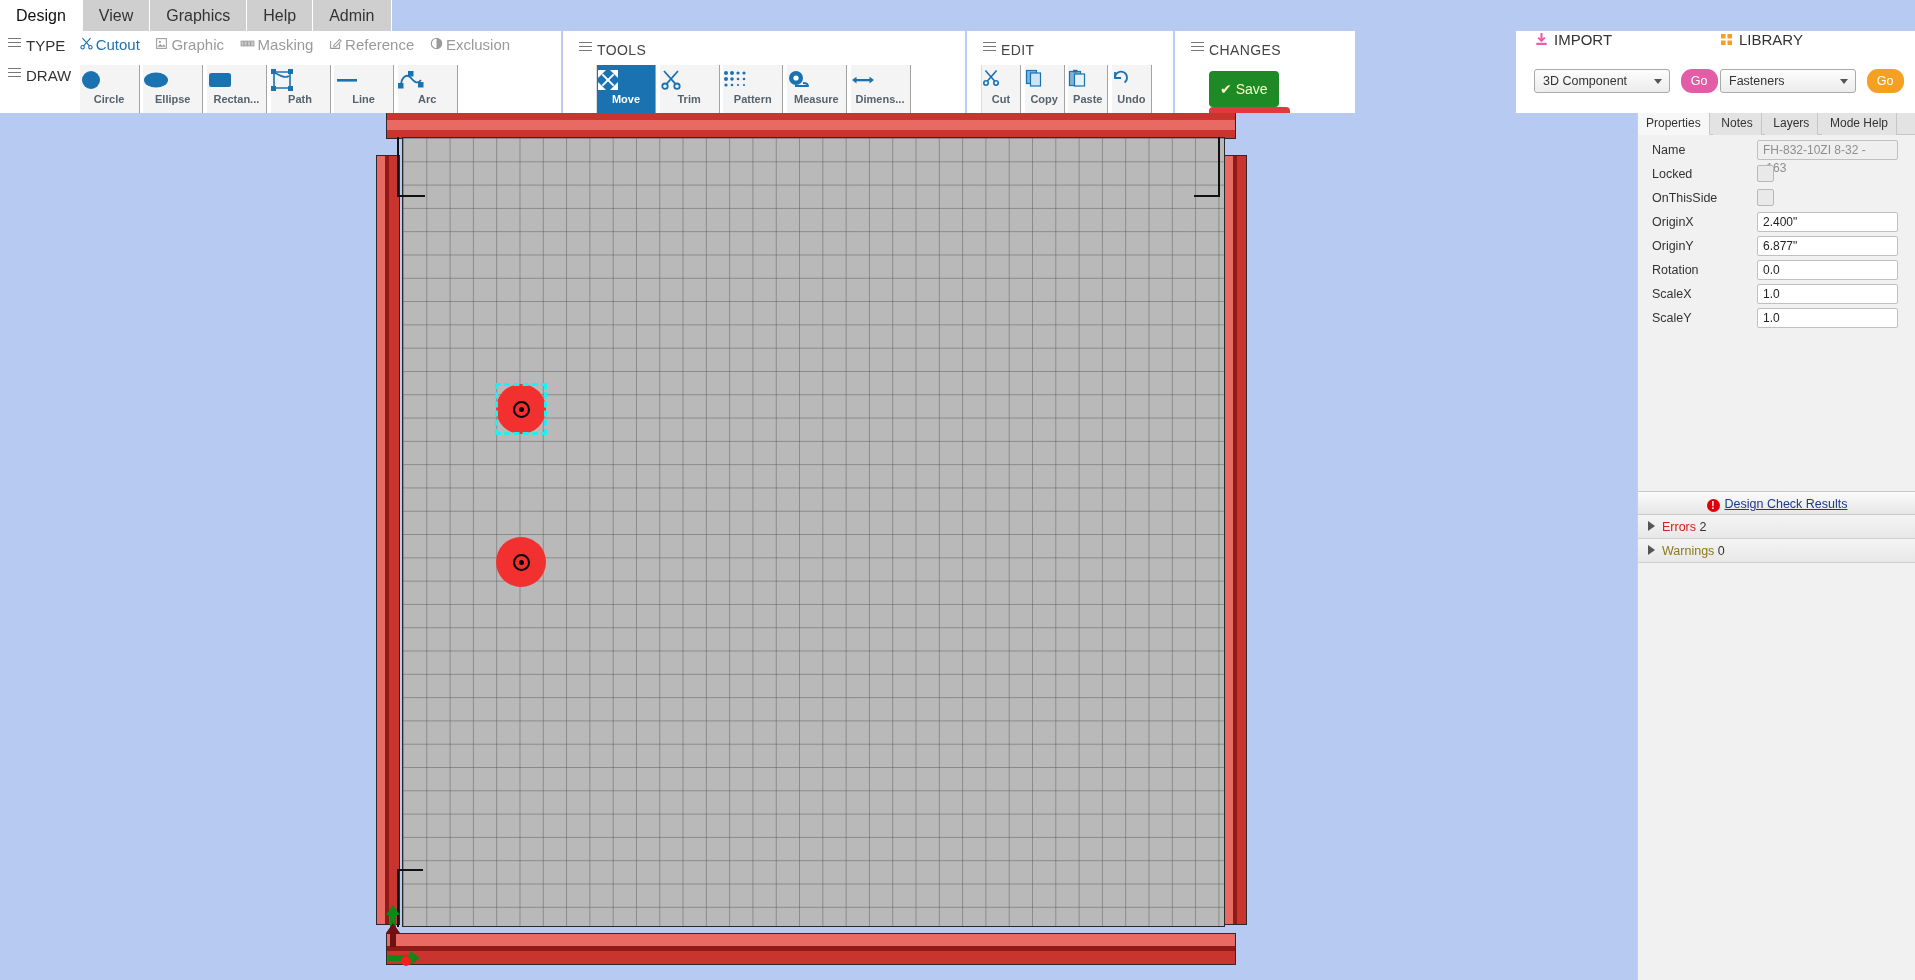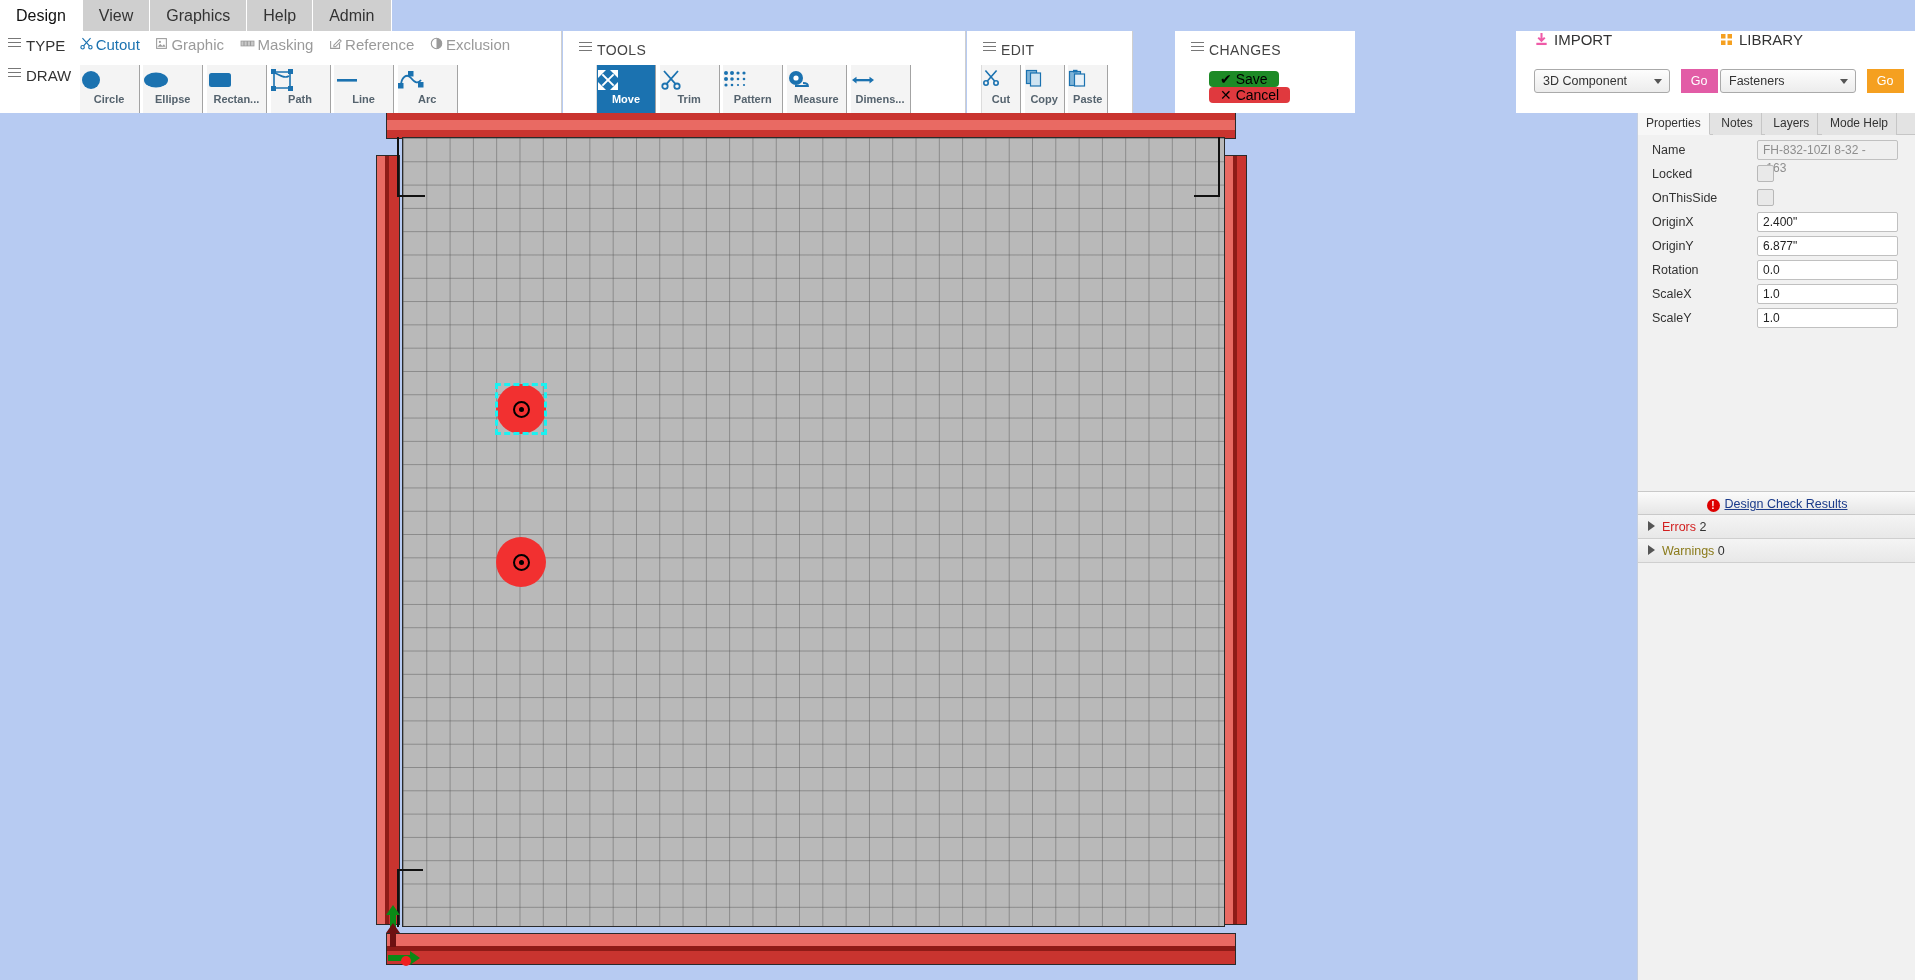--- a/index.html
+++ b/index.html
@@ -58,31 +58,31 @@
   }
   .toolbtn:first-of-type { border-left:1px solid #dcdcdc; }
   .toolbtn .ic { display:block; height:28px; line-height:28px; padding-top:4px; }
   .toolbtn .lb { display:block; font-size:11px; color:#55636e; line-height:12px; }
   .toolbtn.sel { background:#1b72b0; }
   .toolbtn.sel .lb { color:#fff; }
 
   
   #toolspanel { left:563px; width:403px; border-right:1px solid #cfcfcf; }
   #toolspanel .btns, #editpanel .btns { position:absolute; left:33px; top:34px; }
-  #editpanel { left:967px; width:166px; border-right:1px solid #cfcfcf; }
+  #editpanel { left:967px; width:207px; border-right:1px solid #cfcfcf; }
   #editpanel .toolbtn { width:40px; }
   #editpanel .toolbtn .lb { font-size:11px; }
   .toolbtn.dim .ic svg, .toolbtn.dim .lb { opacity:.35; }
 
   
   #changespanel { left:1175px; width:180px; }
   #changespanel .btns { position:absolute; left:34px; top:40px; }
   .cbtn {
-    display:inline-block; color:#000000; font-size:14px; border:none; border-radius:4px;
-    padding:0 11px; margin-right:7px; cursor:pointer;
+    display:inline-block; color:#fef9c3; font-size:14px; border:none; border-radius:4px;
+    padding:10px 11px; margin-right:7px; cursor:pointer;
   }
   .cbtn.save { background:#1d8a26; }
   .cbtn.cancel { background:#e0393e; }
 
   
   #implib {
     position:absolute; left:1516px; top:31px; width:399px; height:82px;
     background:#fff;
   }
   .ilsec { position:absolute; top:0; }
@@ -94,21 +94,21 @@
     font-size:12.5px; color:#333; padding-left:8px; position:relative; cursor:pointer;
     vertical-align:middle;
   }
   .selbox .car {
     position:absolute; right:7px; top:9px; width:0;height:0;
     border-left:4.5px solid transparent;border-right:4.5px solid transparent;
     border-top:5px solid #555;
   }
   .gobtn {
     display:inline-block; width:37px; height:24px; line-height:24px; text-align:center;
-    color:#fff; font-size:12.5px; border-radius:0; margin-left:7px; cursor:pointer;
+    color:#fff; font-size:12.5px; border-radius:11px; margin-left:7px; cursor:pointer;
     vertical-align:middle;
   }
 
   
   #sidebar {
     position:absolute; left:1637px; top:113px; width:278px; height:867px;
     background:#f1f1f1; border-left:1px solid #c5cfe0;
   }
   #sbtabs { height:22px; background:#e3e3e3; border-bottom:1px solid #c6c6c6; white-space:nowrap; }
   .sbtab {

